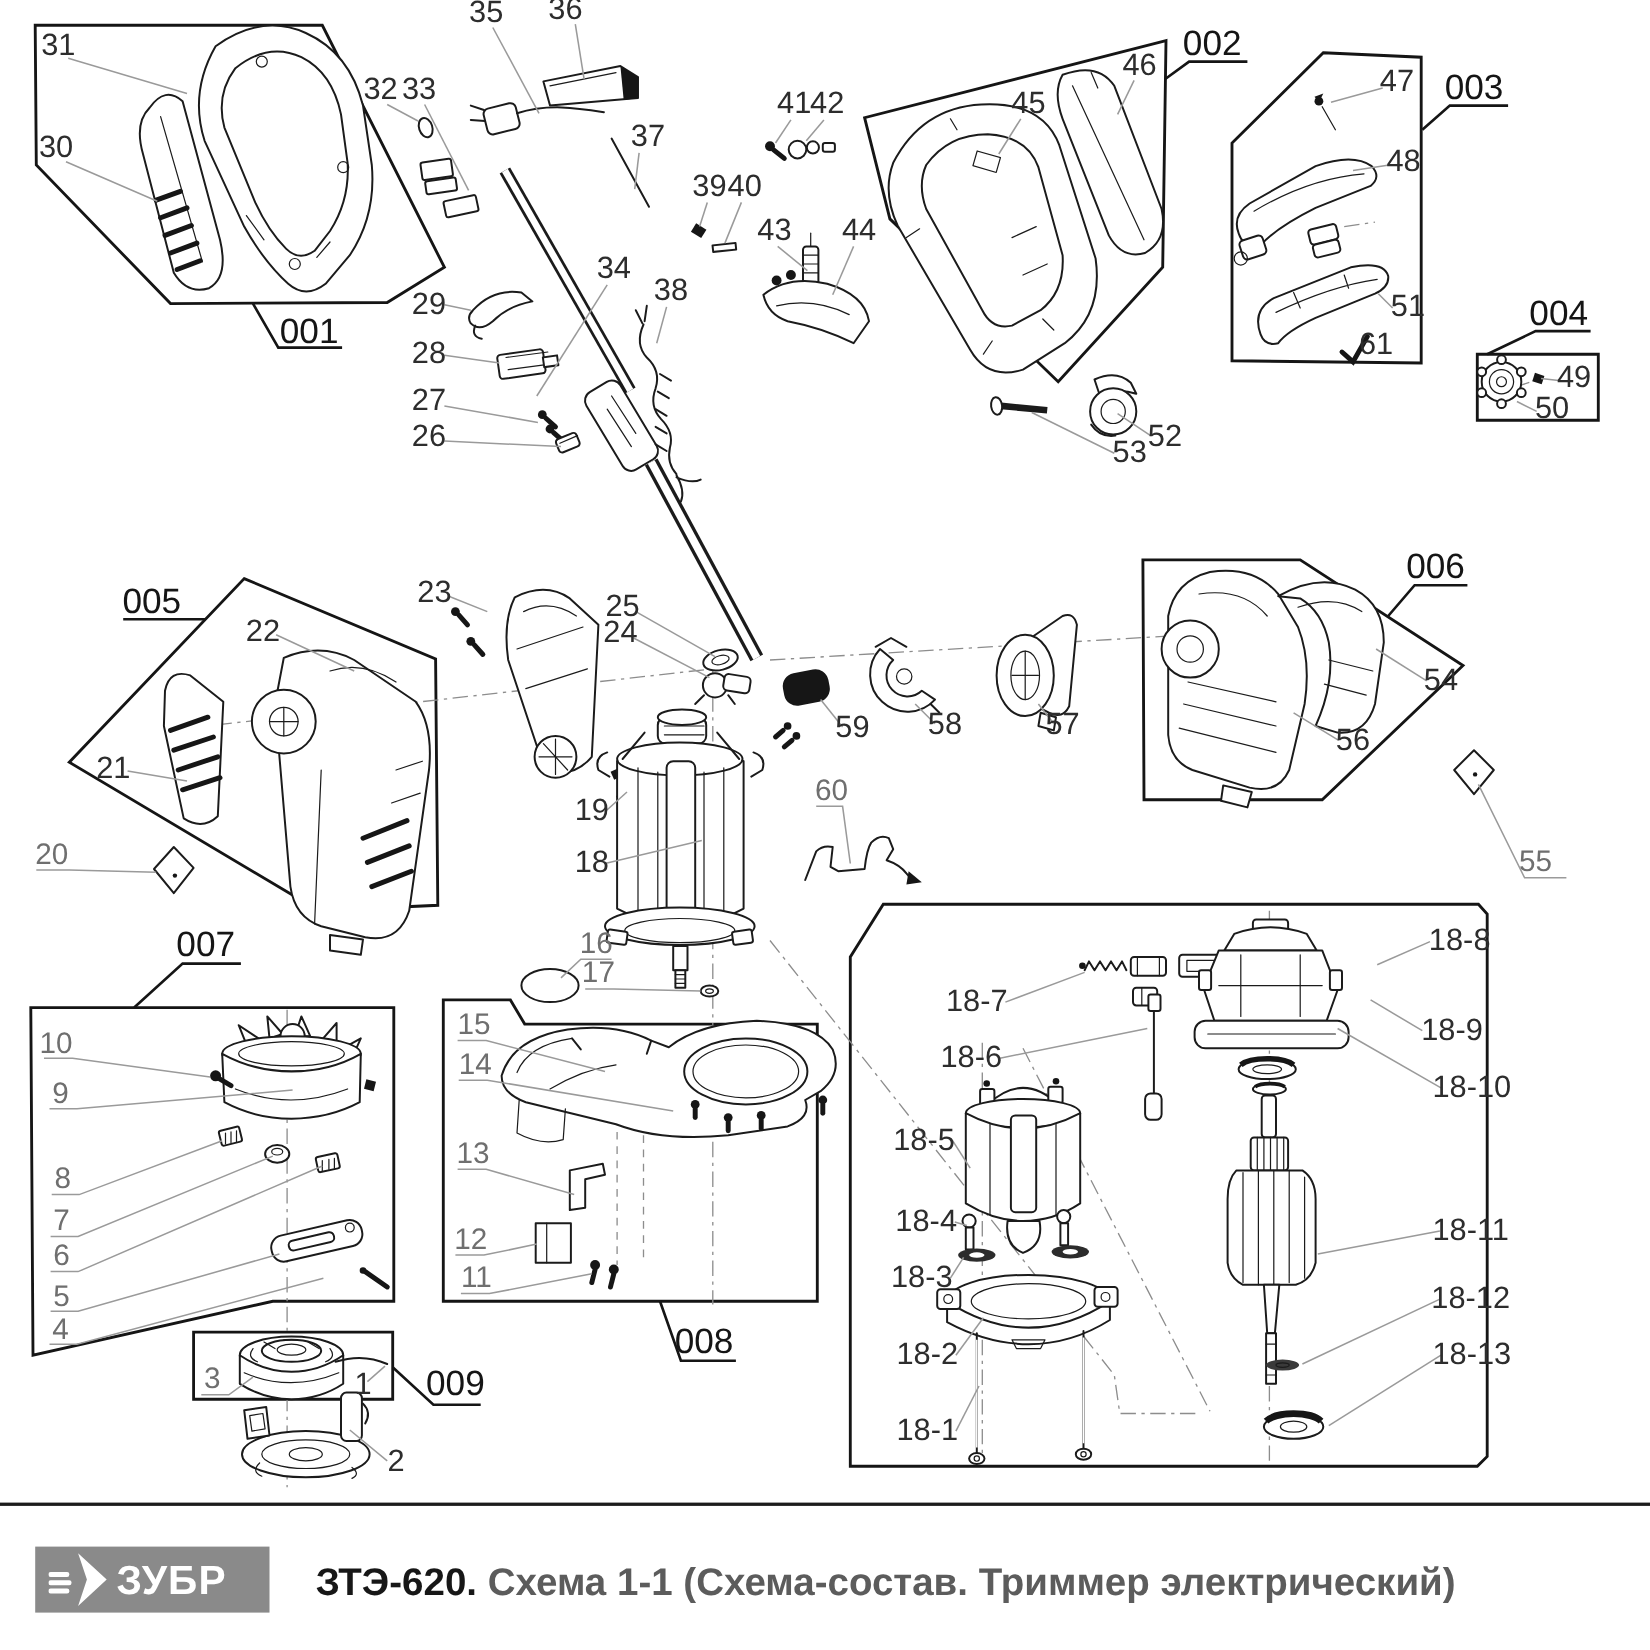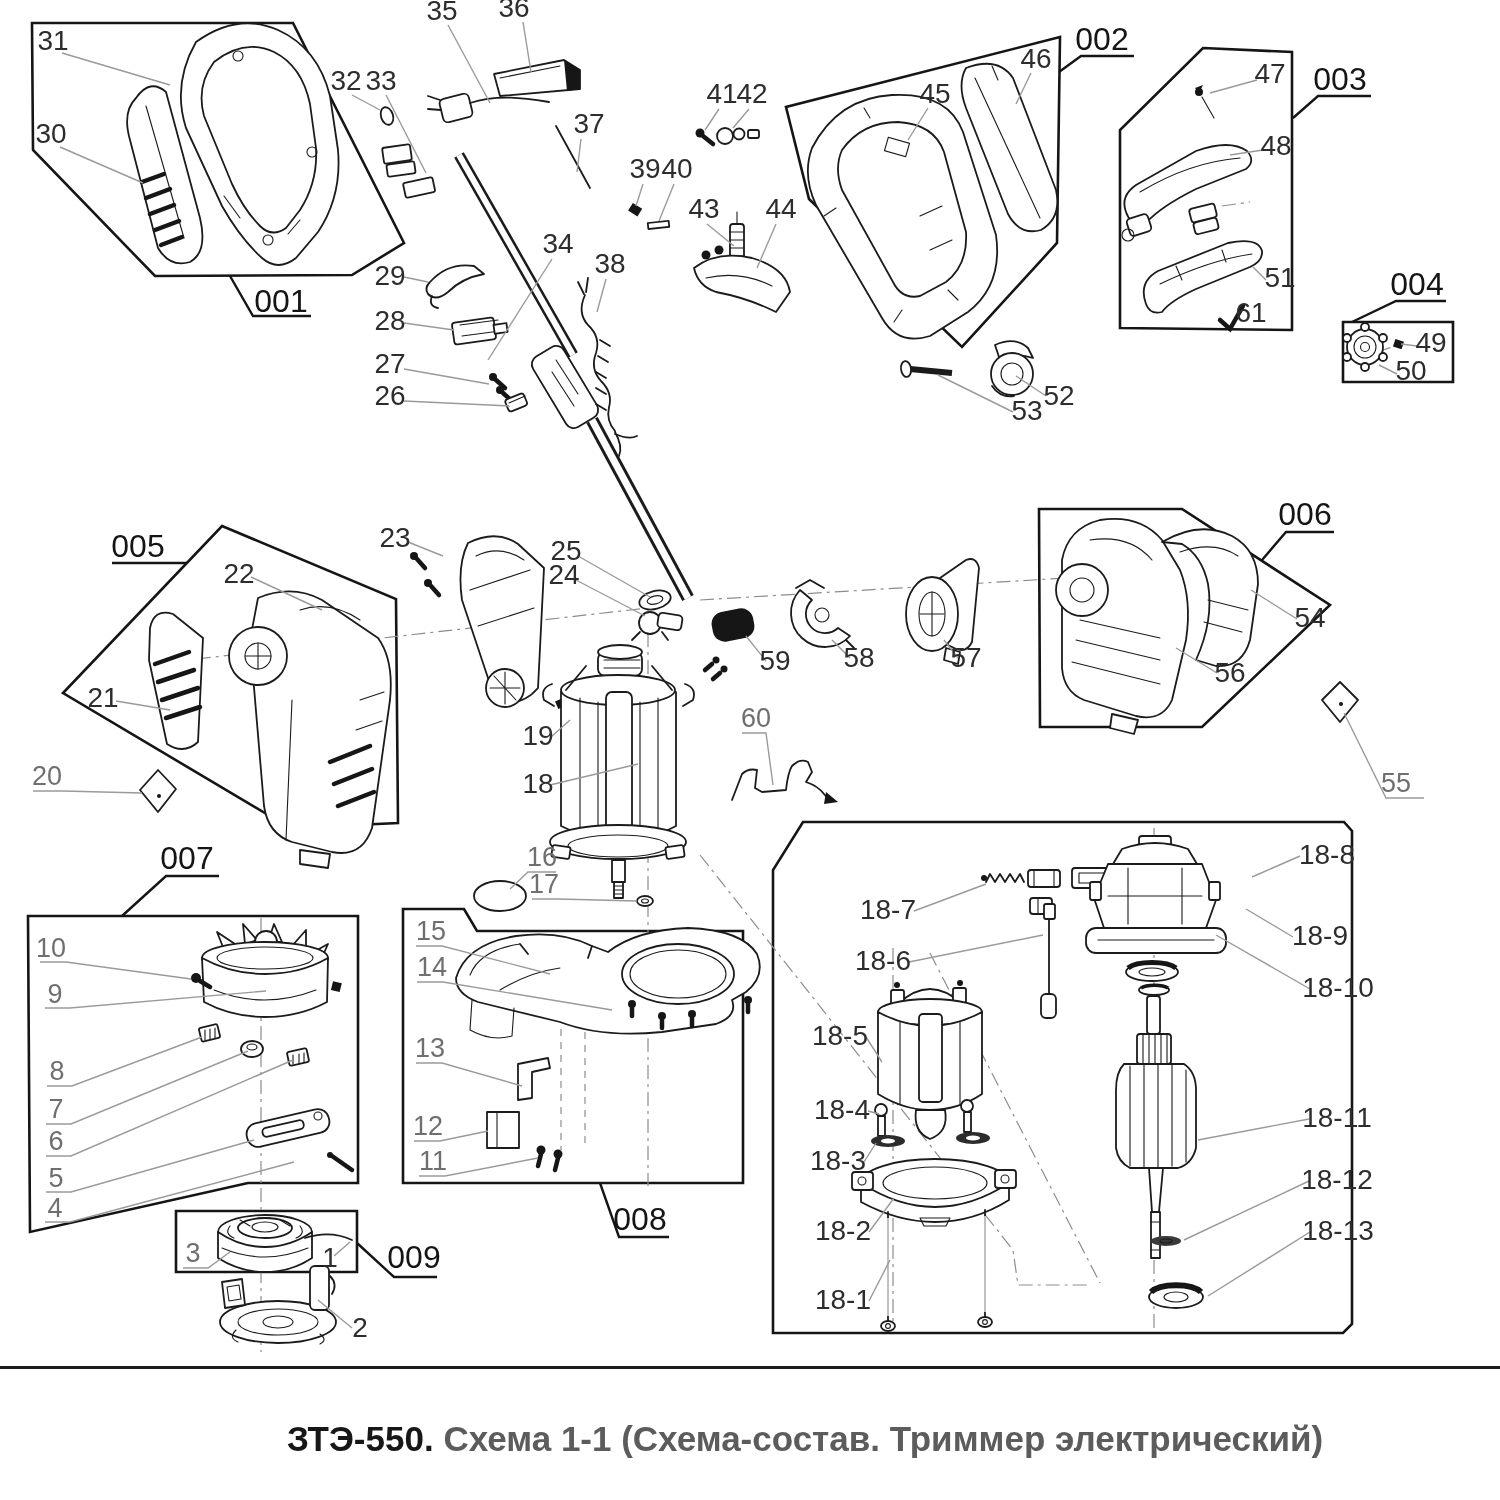--- a/index.html
+++ b/index.html
@@ -672,18 +672,27 @@
         <text x="1338" y="1240" class="plabel">18-13</text>
         <text x="390" y="285" class="plabel">29</text>
         <text x="390" y="330" class="plabel">28</text>
         <text x="390" y="373" class="plabel">27</text>
         <text x="390" y="405" class="plabel">26</text>
       </g>
   </svg>
 
   <div class="footer-rule"></div>
 
+  <div class="logo">
+    <svg width="56" height="52" viewBox="0 0 56 52">
+      <rect x="0" y="19" width="19" height="4.6" rx="2" fill="#fff"></rect>
+      <rect x="0" y="26.5" width="21" height="4.6" rx="2" fill="#fff"></rect>
+      <rect x="0" y="34" width="19" height="4.6" rx="2" fill="#fff"></rect>
+      <path d="M27,2 L53,26 L27,50 L35,26 Z" fill="#fff"></path>
+    </svg>
+    <span class="logo-text">ЗУБР</span>
+  </div>
 
   <div class="caption">
-    <span class="model">ЗТЭ-550.</span>
+    <span class="model">ЗТЭ-620.</span>
     <span class="rest">Схема 1-1 (Схема-состав. Триммер электрический)</span>
   </div>
 </div>
 
 </body></html>

